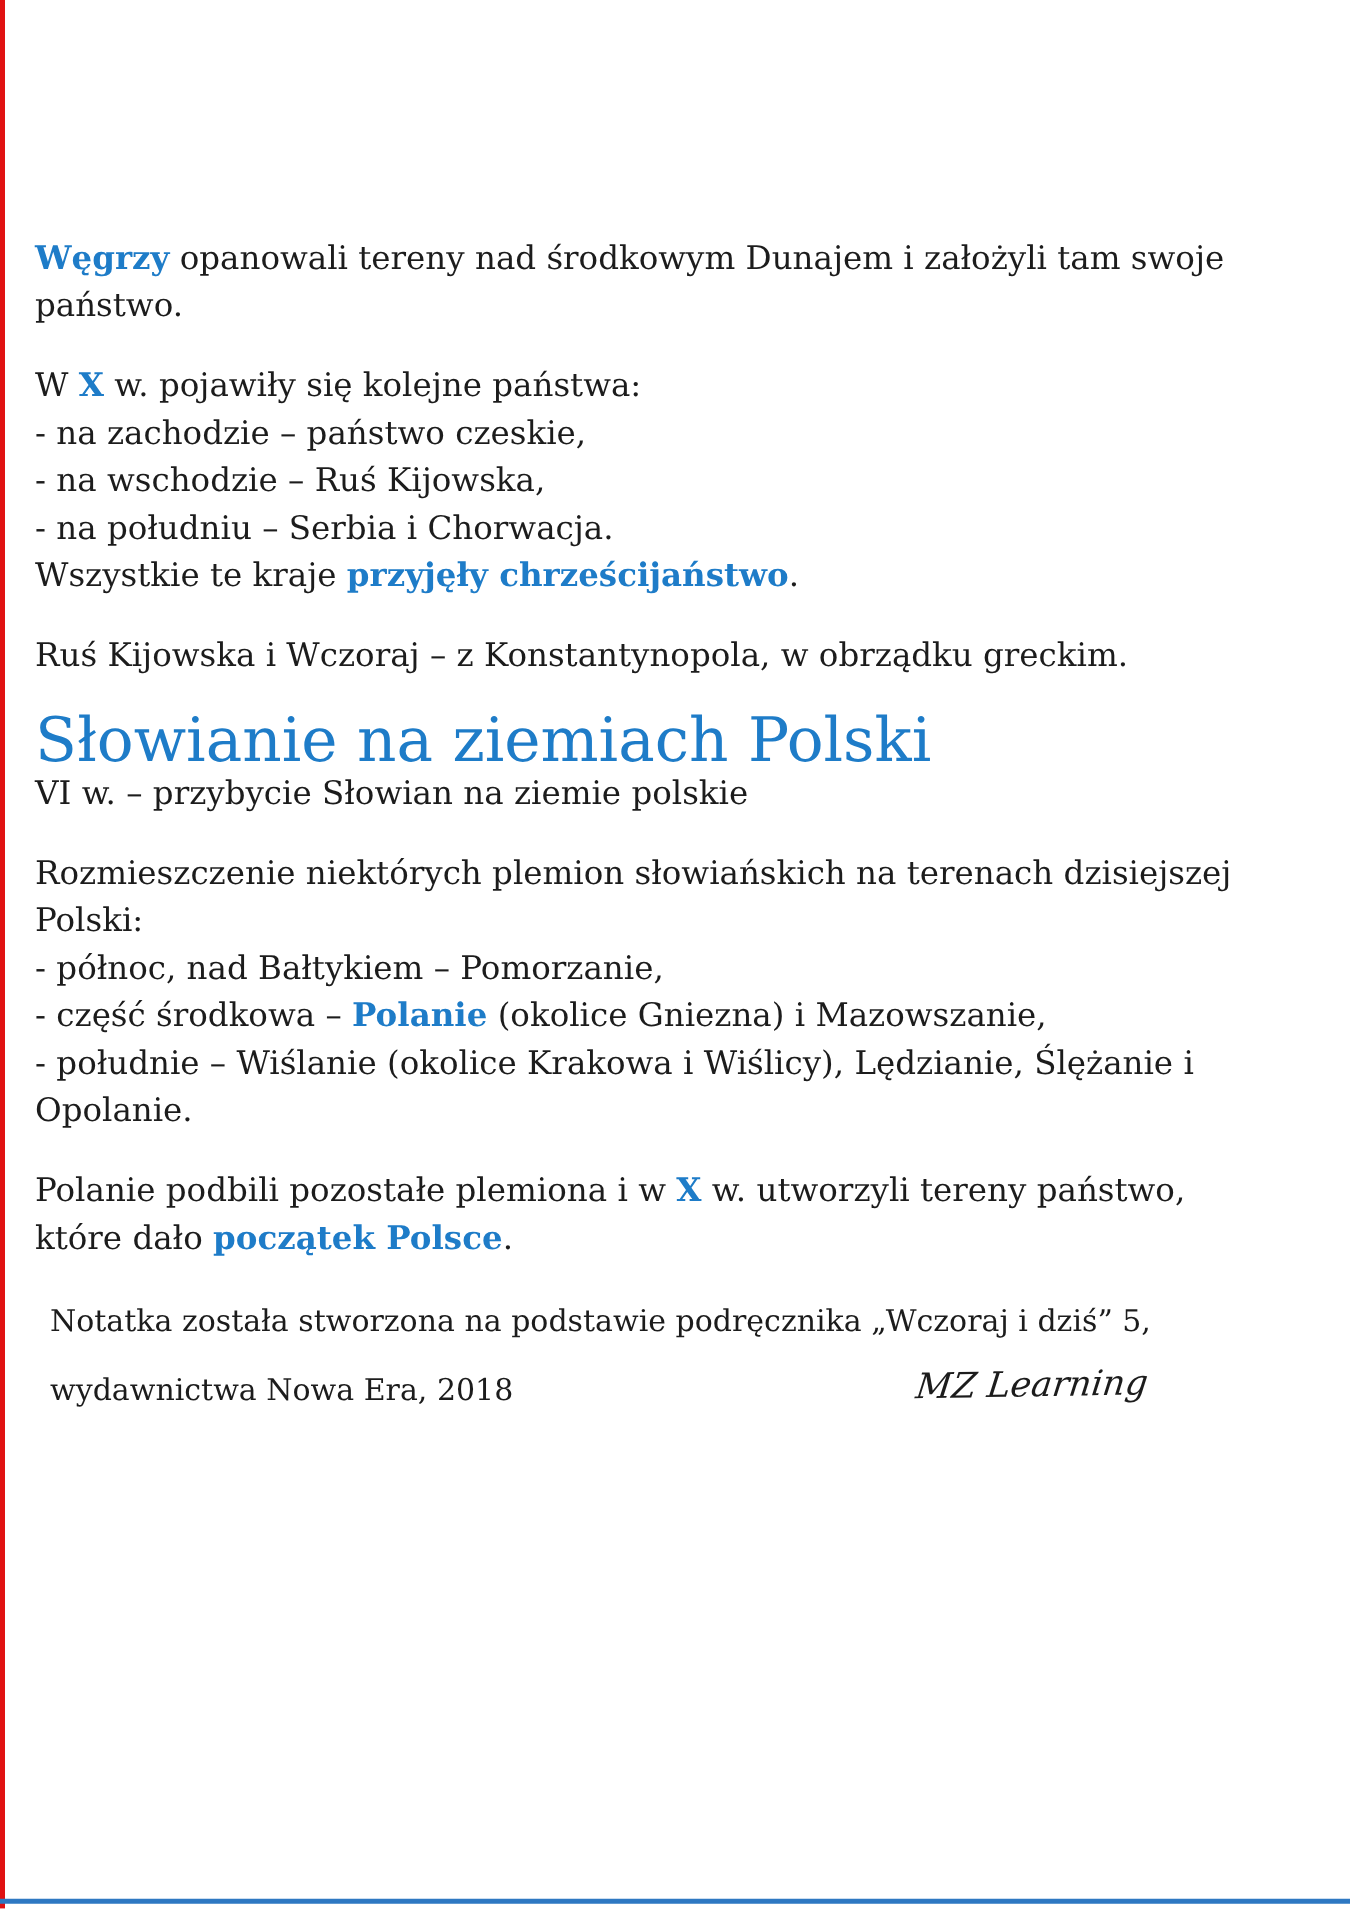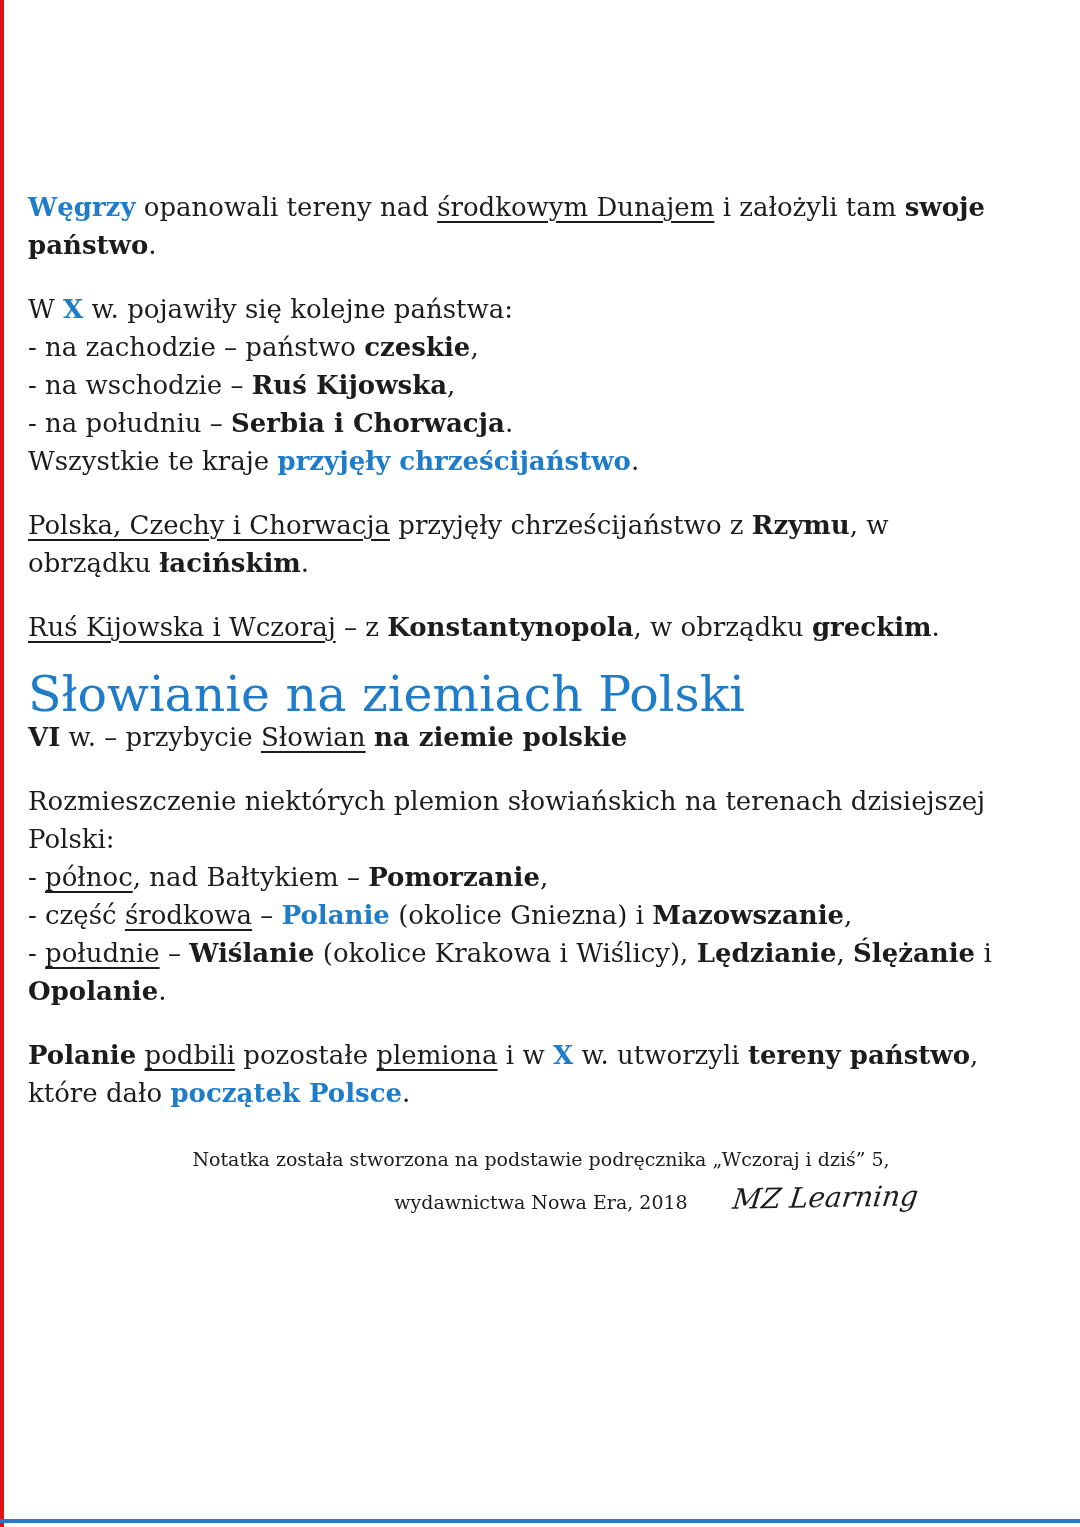--- a/index.html
+++ b/index.html
@@ -23,39 +23,38 @@
     position:absolute;
     left:0;bottom:4px;
     width:1080px;height:4px;
   }
   .doc p{
     margin:0 0 26px 0;
     font-size:26px;
     line-height:38px;
     white-space:nowrap;
   }
-  .b{font-weight:bold;}
+  .b{font-weight:normal;}
   .bb{font-weight:bold;color:var(--accent-blue,#1e7cc8);}
-  .u{text-decoration:underline;text-decoration-thickness:2px;text-underline-offset:5px;}
+  .u{text-decoration-thickness:2px;text-underline-offset:5px;}
   h1{
     font-size:49px;
     line-height:46px;
     font-weight:normal;
     color:var(--accent-blue,#1e7cc8);
     margin:22px 0 0 0;
     white-space:nowrap;
   }
   .subhead{margin-top:0;}
   .footer{margin-top:24px;}
   .footer p{
-    margin:0;
-    font-size:19px;
+    margin:12px;
+    font-size:24px;
     line-height:43px;
     white-space:nowrap;
-    text-align:center;
   }
   .footer-row{position:relative;}
   .sig{
     position:absolute;
     left:705px;top:0;
     font-size:28px;
     font-style:italic;
     font-weight:500;
     transform:rotate(-1deg) skewX(-8deg);
     white-space:nowrap;
@@ -64,21 +63,20 @@
 </head>
 <body>
 
 <div class="page">
   <div class="edge-left" style="background: rgb(224, 18, 18);"></div>
   <div class="edge-bottom" style="background: rgb(46, 120, 194);"></div>
 
   <div class="doc">
     <p><span class="bb">Węgrzy</span><span> opanowali tereny nad </span><span class="u">środkowym Dunajem</span><span> i założyli tam </span><span class="b">swoje</span><br><span class="b">państwo</span><span>.</span></p>
     <p><span>W </span><span class="bb">X</span><span> w. pojawiły się kolejne państwa:</span><br><span>- na zachodzie – państwo </span><span class="b">czeskie</span><span>,</span><br><span>- na wschodzie – </span><span class="b">Ruś Kijowska</span><span>,</span><br><span>- na południu – </span><span class="b">Serbia i Chorwacja</span><span>.</span><br><span>Wszystkie te kraje </span><span class="bb">przyjęły chrześcijaństwo</span><span>.</span></p>
-    <p><span class="u">Polska, Czechy i Chorwacja</span><span> przyjęły chrześcijaństwo z </span><span class="b">Rzymu</span><span>, w</span><br><span>obrządku </span><span class="b">łacińskim</span><span>.</span></p>
     <p><span class="u">Ruś Kijowska i Wczoraj</span><span> – z </span><span class="b">Konstantynopola</span><span>, w obrządku </span><span class="b">greckim</span><span>.</span></p>
 
     <h1>Słowianie na ziemiach Polski</h1>
     <p class="subhead"><span class="b">VI</span><span> w. – przybycie </span><span class="u">Słowian</span><span> </span><span class="b">na ziemie polskie</span></p>
 
     <p><span>Rozmieszczenie niektórych plemion słowiańskich na terenach dzisiejszej</span><br><span>Polski:</span><br><span>- </span><span class="u">północ</span><span>, nad Bałtykiem – </span><span class="b">Pomorzanie</span><span>,</span><br><span>- część </span><span class="u">środkowa</span><span> – </span><span class="bb">Polanie</span><span> (okolice Gniezna) i </span><span class="b">Mazowszanie</span><span>,</span><br><span>- </span><span class="u">południe</span><span> – </span><span class="b">Wiślanie</span><span> (okolice Krakowa i Wiślicy), </span><span class="b">Lędzianie</span><span>, </span><span class="b">Ślężanie</span><span> i</span><br><span class="b">Opolanie</span><span>.</span></p>
     <p><span class="b">Polanie</span><span> </span><span class="u">podbili</span><span> pozostałe </span><span class="u">plemiona</span><span> i w </span><span class="bb">X</span><span> w. utworzyli </span><span class="b">tereny państwo</span><span>,</span><br><span>które dało </span><span class="bb">początek Polsce</span><span>.</span></p>
 
     <div class="footer">
       <p>Notatka została stworzona na podstawie podręcznika „Wczoraj i dziś” 5,</p>

